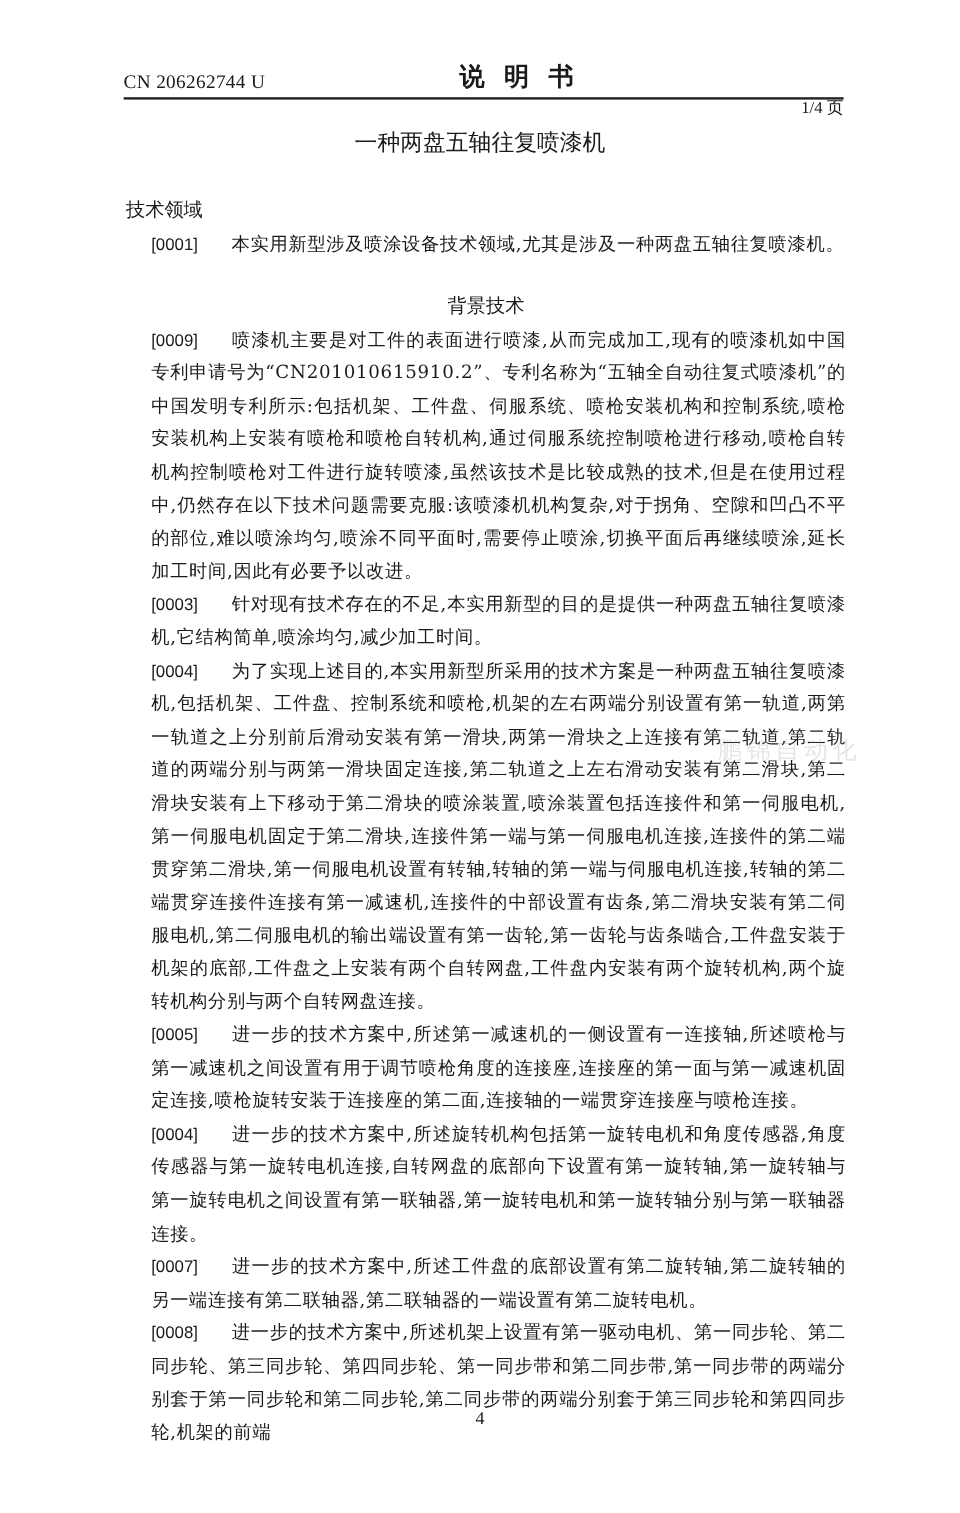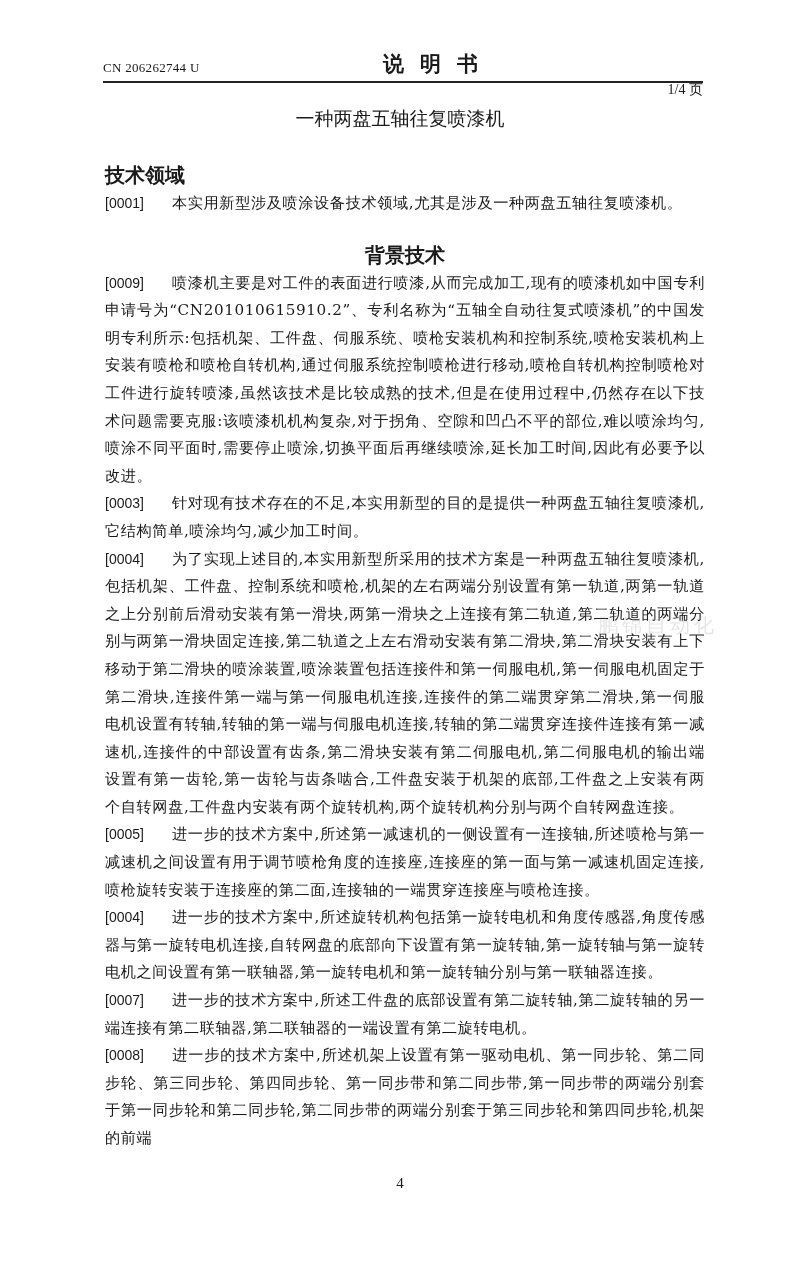--- a/index.html
+++ b/index.html
@@ -1,34 +1,34 @@
 <!DOCTYPE html>
 <html><head>
 <meta charset="utf-8">
 <style>
   html, body { margin: 0; padding: 0; background: #ffffff; }
   body { width: 800px; height: 1261px; position: relative; overflow: hidden;
          font-family: "DejaVu Serif", "Liberation Serif", serif; color: #1a1a1a; }
   .page { position: absolute; left: 0; top: 0; width: 800px; height: 1261px; }
   .header { position: absolute; left: 103px; top: 46px; width: 600px; height: 36px; }
-  .doc-number { position: absolute; left: 0; top: 14px; font-size: 13px;
+  .doc-number { position: absolute; left: 0; top: 14px; font-size: 16px;
                 font-family: "Liberation Serif", serif; letter-spacing: 0.3px; }
   .doc-type { position: absolute; left: 280px; top: 4px; font-size: 21px; font-weight: bold;
               letter-spacing: 16px; font-family: "DejaVu Sans", sans-serif; }
   .page-of { position: absolute; right: 0; top: 14px; font-size: 14px;
              font-family: "Liberation Serif", serif; margin-top: 21px; }
   .header-rule { position: absolute; left: 103px; top: 81px; width: 600px; height: 2px; background: #222; }
   .title { position: absolute; left: 0; width: 800px; top: 106px; text-align: center;
            font-size: 19px; font-weight: normal; font-family: "DejaVu Sans", sans-serif; }
   .body { position: absolute; left: 105px; top: 160px; width: 600px; }
-  .section-heading { font-size: 20px; font-weight: bold; font-family: "DejaVu Sans", sans-serif;
+  .section-heading { font-size: 16px; font-weight: normal; font-family: "DejaVu Sans", sans-serif;
                      height: 30px; line-height: 30px; margin-top: 0; }
   .section-heading.spaced { margin-top: 22px; text-align: center; }
   .para { font-size: 15.2px; line-height: 27.6px; text-align: justify; text-justify: inter-character;
-          letter-spacing: 0.6px; }
+          letter-spacing: 0.6px; margin-left: 21px; }
   .para-num { font-family: "Liberation Sans", sans-serif; font-size: 14px; letter-spacing: 0;
               display: inline-block; width: 67px; }
   .watermark { position: absolute; left: 598px; top: 612px; font-size: 20px; color: rgba(150,150,150,0.25);
                letter-spacing: 4px; font-family: "DejaVu Sans", sans-serif; }
   .page-number { position: absolute; left: 0; width: 800px; top: 1175px; text-align: center;
                  font-size: 15px; font-family: "Liberation Serif", serif; }
 </style>
 </head>
 <body>
 

